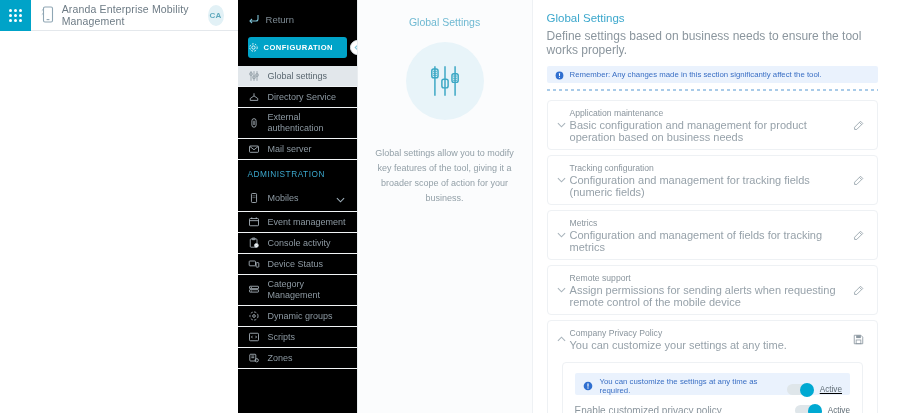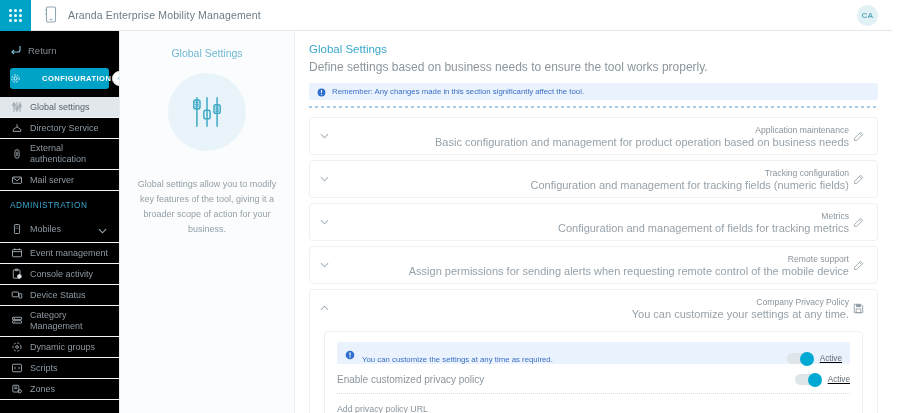--- a/index.html
+++ b/index.html
@@ -2,21 +2,21 @@
 <html><head>
 <meta charset="utf-8">
 <style>
   * { box-sizing: border-box; margin: 0; padding: 0; }
   html, body {
     width: 900px; height: 413px;
     font-family: "Liberation Sans", sans-serif;
     background: #ffffff;
     overflow: hidden;
   }
-  #app { position: relative; width: 892px; height: 413px; display: flex; flex-direction: column; }
+  #app { position: relative; width: 892px; height: 413px; display: flex; }
 
   
   .topbar {
     height: 31px; min-height: 31px;
     display: flex; align-items: center;
     background: #ffffff;
     border-bottom: 1px solid #e4e8ec;
   }
   .apps-btn {
     width: 31px; height: 31px; background: #00a3c8;
@@ -50,21 +50,21 @@
     border-right: 1px solid #e9edf0;
     padding-top: 6px; position: relative; overflow: hidden;
   }
   .return-row {
     display: flex; align-items: center; gap: 6px;
     padding: 4px 0 6px 10px; cursor: pointer;
   }
   .return-row .lbl { font-size: 9.5px; color: #7e8b94; }
   .config-btn {
     margin: 3px 10px 8px 10px; height: 21px; background: #00a3c8;
-    border-radius: 3px; display: flex; align-items: center; gap: 21px;
+    border-radius: 3px; display: flex; align-items: center; gap: 5px;
     cursor: pointer;
   }
   .config-btn .lbl {
     color: #ffffff; font-size: 7.6px; font-weight: bold; letter-spacing: .45px;
   }
   .nav-item {
     display: flex; align-items: center; gap: 7px;
     padding: 4px 6px 4px 10px; min-height: 21px; cursor: pointer;
     border-bottom: 1px solid #f1f4f6;
   }
@@ -118,21 +118,21 @@
   .acc-list { display: flex; flex-direction: column; gap: 5px; }
   .acc-card {
     border: 1px solid #eef1f4; border-radius: 4px; background: #ffffff;
     display: flex; align-items: center; padding: 6px 10px 6px 6px;
     min-height: 31px;
   }
   .acc-chev {
     width: 16px; flex: 0 0 16px; text-align: center;
     font-size: 9px; color: #a9b4bc; cursor: pointer; user-select: none;
   }
-  .acc-texts { flex: 1 1 auto; min-width: 0; text-align: right; }
+  .acc-texts { flex: 1 1 auto; min-width: 0; }
   .acc-title { font-size: 8.6px; color: #8a959d; line-height: 12px; }
   .acc-desc { font-size: 11px; color: #97a2aa; line-height: 12px; }
   .acc-action { width: 18px; flex: 0 0 18px; display: flex; justify-content: center; cursor: pointer; }
 
   .acc-card.expanded { flex-direction: column; align-items: stretch; padding: 0; }
   .acc-head-row { display: flex; align-items: center; padding: 6px 10px 6px 6px; }
   .acc-panel { padding: 5px 14px 12px 14px; }
   .inner-box { border: 1px solid #eef1f4; border-radius: 4px; padding: 10px 12px 12px 12px; }
   .inner-notice {
     background: #eaf2fd; border-radius: 2px; height: 22px;

